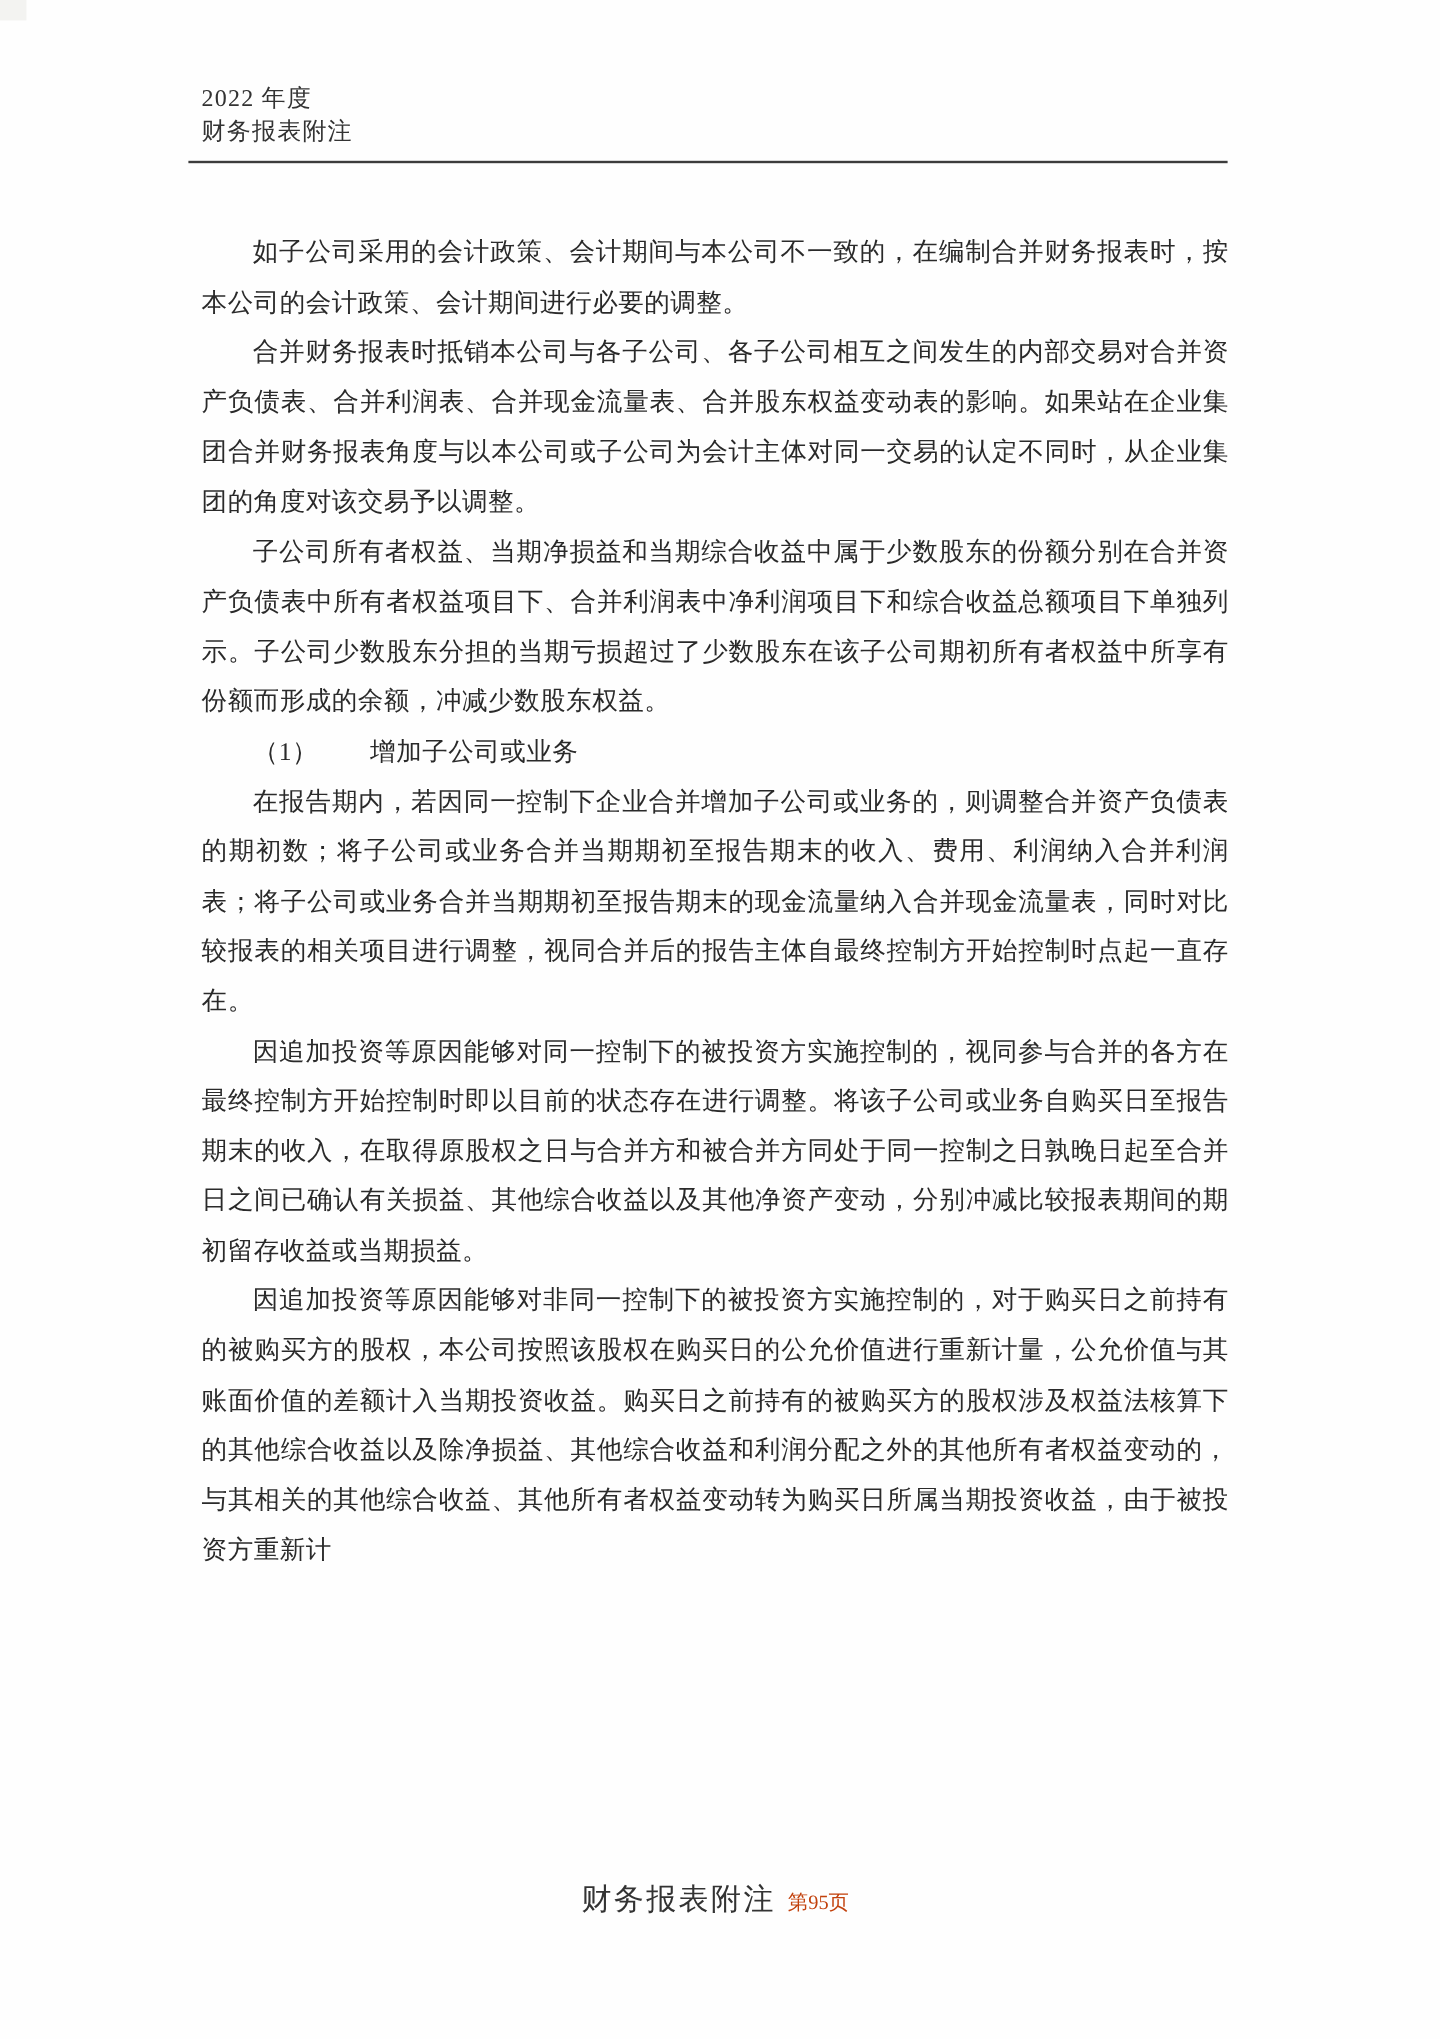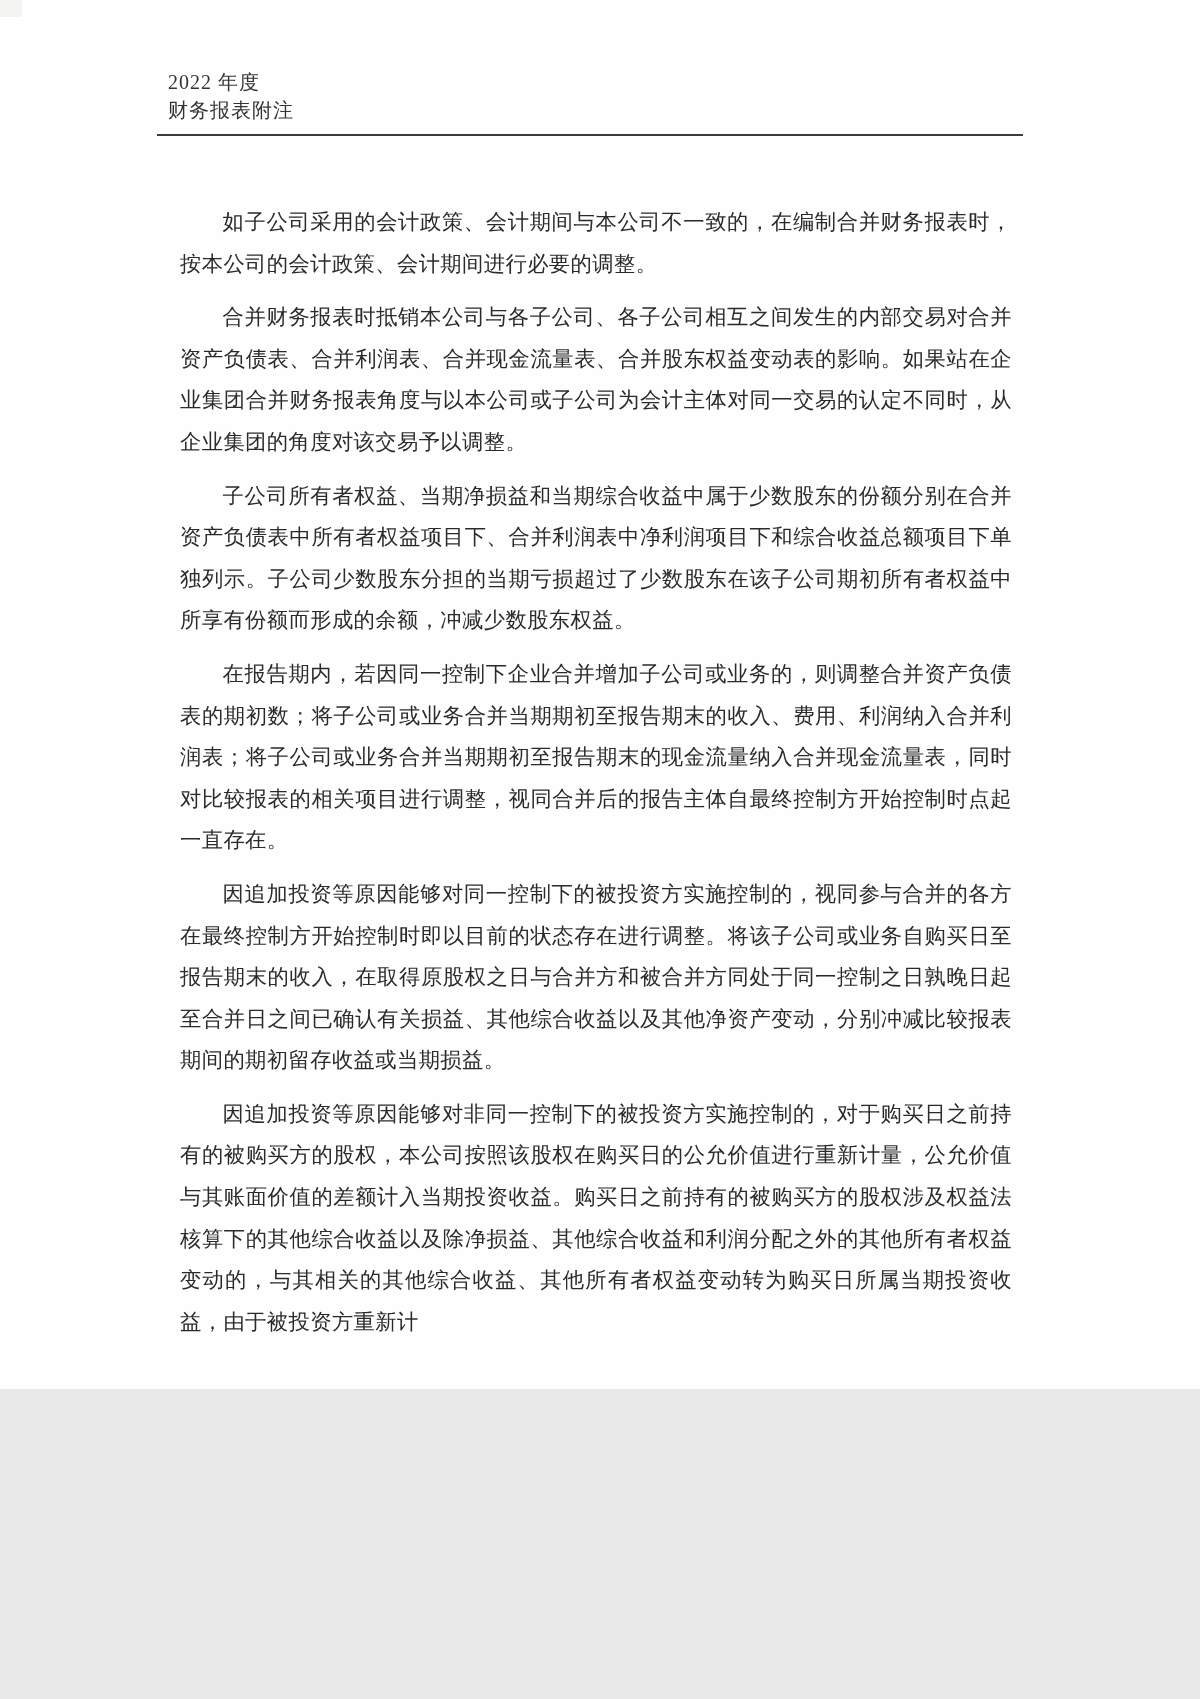--- a/index.html
+++ b/index.html
@@ -3,21 +3,21 @@
 <meta charset="utf-8">
 <style>
   html, body {
     margin: 0;
     padding: 0;
     background: #e9e9e9;
   }
   .page {
     position: relative;
     width: 1200px;
-    height: 1389px;
+    height: 1699px;
     margin: 0 auto;
     background: #fefefe;
     overflow: hidden;
     font-family: "Liberation Serif", "DejaVu Serif", serif;
     color: #2a2a2a;
   }
   .scan-artifact {
     position: absolute;
     left: 0;
     top: 0;
@@ -46,21 +46,21 @@
     position: absolute;
     left: 168px;
     top: 190px;
     width: 856px;
     font-size: 21.3px;
     line-height: 41.6px;
     text-align: justify;
     letter-spacing: 0.4px;
   }
   .para {
-    margin: 12px;
+    margin: 0;
     text-indent: 2em;
   }
   .footer {
     position: absolute;
     left: 168px;
     top: 1566px;
     width: 856px;
     text-align: center;
     white-space: nowrap;
   }
@@ -87,20 +87,21 @@
     <div>财务报表附注</div>
   </div>
 
   <div class="header-rule"></div>
 
   <div class="body-text" id="body-container">
 
   <p class="para">如子公司采用的会计政策、会计期间与本公司不一致的，在编制合并财务报表时，按本公司的会计政策、会计期间进行必要的调整。</p>
       <p class="para">合并财务报表时抵销本公司与各子公司、各子公司相互之间发生的内部交易对合并资产负债表、合并利润表、合并现金流量表、合并股东权益变动表的影响。如果站在企业集团合并财务报表角度与以本公司或子公司为会计主体对同一交易的认定不同时，从企业集团的角度对该交易予以调整。</p>
       <p class="para">子公司所有者权益、当期净损益和当期综合收益中属于少数股东的份额分别在合并资产负债表中所有者权益项目下、合并利润表中净利润项目下和综合收益总额项目下单独列示。子公司少数股东分担的当期亏损超过了少数股东在该子公司期初所有者权益中所享有份额而形成的余额，冲减少数股东权益。</p>
+      <p class="para">（1）　　增加子公司或业务</p>
       <p class="para">在报告期内，若因同一控制下企业合并增加子公司或业务的，则调整合并资产负债表的期初数；将子公司或业务合并当期期初至报告期末的收入、费用、利润纳入合并利润表；将子公司或业务合并当期期初至报告期末的现金流量纳入合并现金流量表，同时对比较报表的相关项目进行调整，视同合并后的报告主体自最终控制方开始控制时点起一直存在。</p>
       <p class="para">因追加投资等原因能够对同一控制下的被投资方实施控制的，视同参与合并的各方在最终控制方开始控制时即以目前的状态存在进行调整。将该子公司或业务自购买日至报告期末的收入，在取得原股权之日与合并方和被合并方同处于同一控制之日孰晚日起至合并日之间已确认有关损益、其他综合收益以及其他净资产变动，分别冲减比较报表期间的期初留存收益或当期损益。</p>
       <p class="para">因追加投资等原因能够对非同一控制下的被投资方实施控制的，对于购买日之前持有的被购买方的股权，本公司按照该股权在购买日的公允价值进行重新计量，公允价值与其账面价值的差额计入当期投资收益。购买日之前持有的被购买方的股权涉及权益法核算下的其他综合收益以及除净损益、其他综合收益和利润分配之外的其他所有者权益变动的，与其相关的其他综合收益、其他所有者权益变动转为购买日所属当期投资收益，由于被投资方重新计</p>
     </div>
 
   <div class="footer">
     <span class="footer-title">财务报表附注</span><span class="footer-page">第95页</span>
   </div>
 
 </div>

